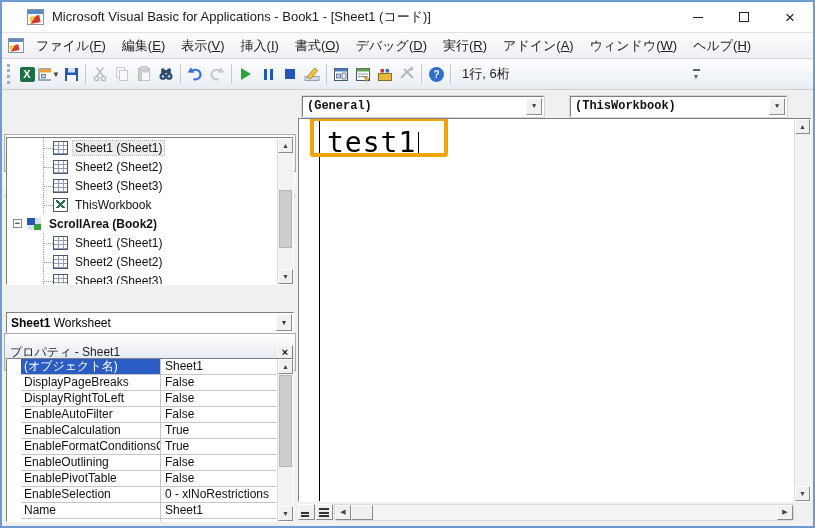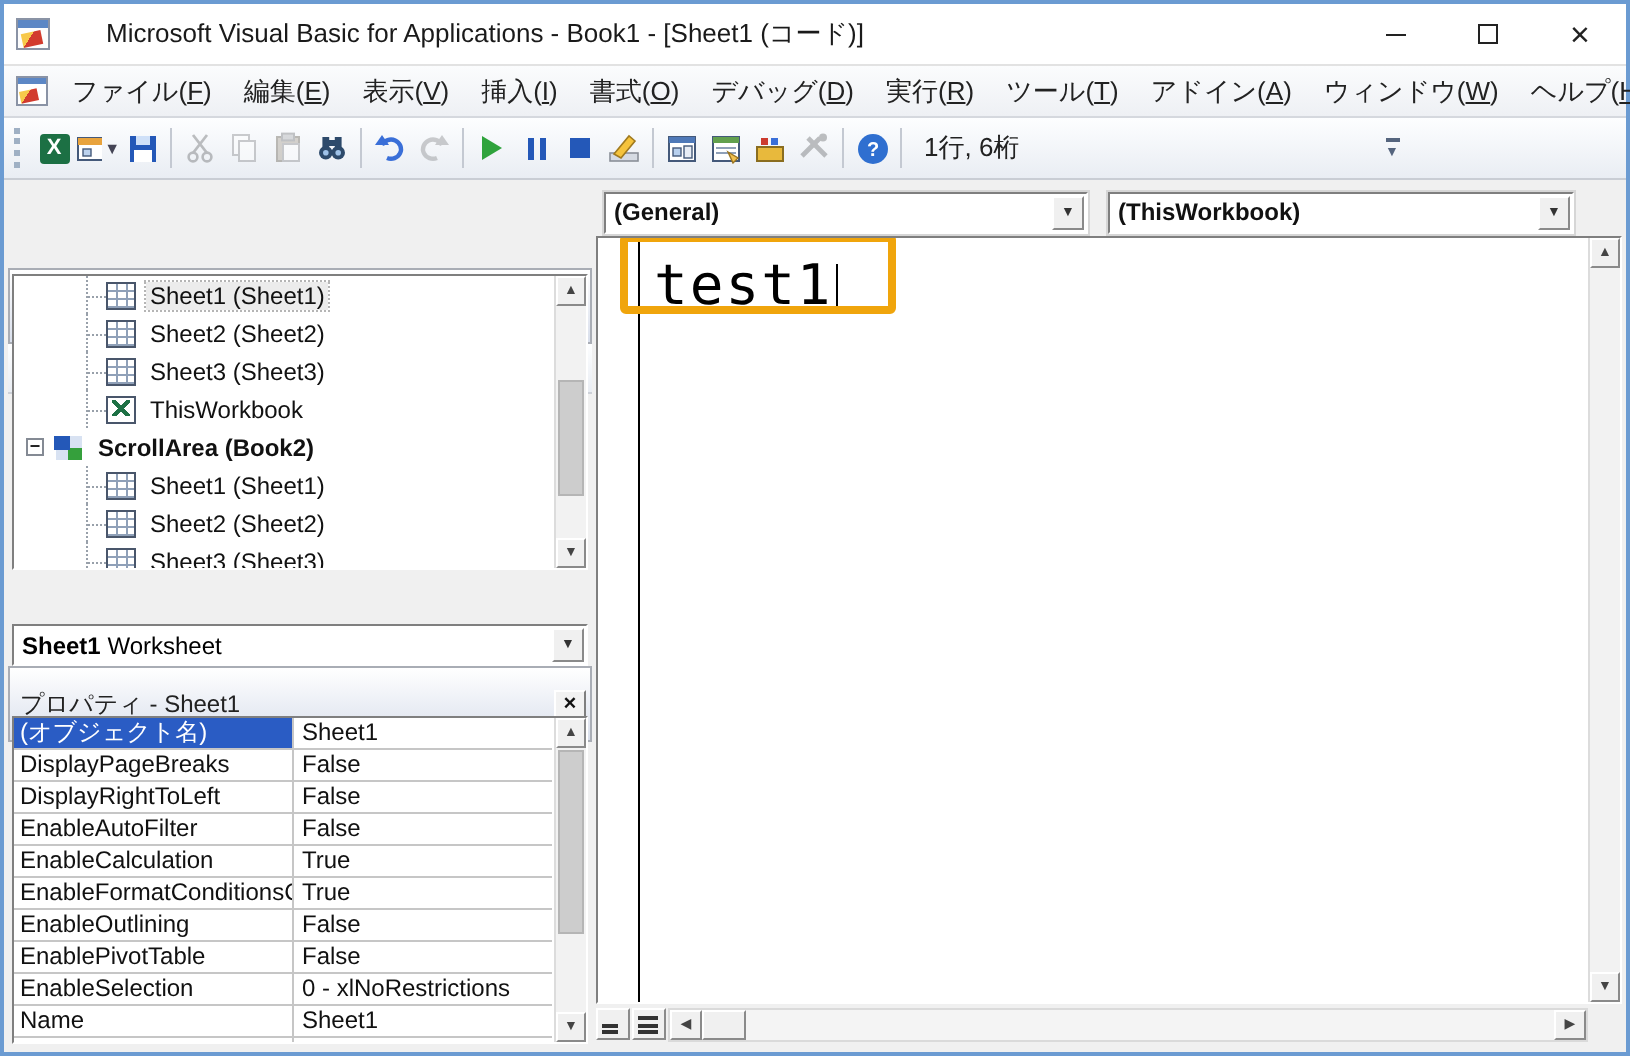--- a/index.html
+++ b/index.html
@@ -1,21 +1,21 @@
 <!DOCTYPE html>
 <html><head>
 <meta charset="utf-8">
 <style>
   * { margin:0; padding:0; box-sizing:border-box; }
   html,body { width:815px; height:528px; font-family:"Liberation Sans","DejaVu Sans",sans-serif; }
   body { position:relative; background:#e8e8e8; overflow:hidden; }
   .window { position:absolute; inset:0; border:2px solid #6b9bd2; background:#fff; }
 
   
-  .titlebar { position:absolute; top:0; left:0; right:0; height:30px; background:#fff; display:flex; align-items:center; padding-left:6px;gap:20px; }
+  .titlebar { position:absolute; top:0; left:0; right:0; height:30px; background:#fff; display:flex; align-items:center; padding-left:25px; }
   .app-icon { width:17px; height:16px; position:relative; background:#fdfdfd; border:1px solid #8a93a5; flex:0 0 auto; }
   .app-icon::before { content:""; position:absolute; top:0; left:0; right:0; height:4px; background:#5c87c5; }
   .app-icon::after { content:""; position:absolute; left:2px; bottom:1px; width:10px; height:7px; background:linear-gradient(135deg,#f7c84a 40%,#d23b2e 40%); transform:rotate(-12deg); }
   .title-text { margin-left:8px; font-size:13px; color:#1a1a1a; white-space:nowrap; }
   .win-controls { margin-left:auto; display:flex; height:100%; }
   .win-btn { width:46px; height:100%; display:flex; align-items:center; justify-content:center; color:#222; }
   .glyph-min { width:10px; height:1px; background:#222; }
   .glyph-max { width:10px; height:10px; border:1px solid #222; }
   .glyph-close { font-size:17px; font-weight:300; line-height:1; }
 
@@ -76,30 +76,30 @@
   .tlabel { padding:0 2px; }
 
   
   .props-panel { position:absolute; left:2px; top:199px; width:292px; bottom:2px; background:#f0f0f0; overflow:hidden; }
   .obj-combo { position:absolute; left:2px; right:2px; top:23px; height:21px; background:#fff; border:1px solid; border-color:#7f7f7f #fff #fff #7f7f7f; display:flex; align-items:center; font-size:12px; padding-left:4px; }
   .obj-combo .oname { font-weight:bold; }
   .combo-arrow { margin-left:auto; width:16px; height:17px; background:#f0f0f0; border:1px solid; border-color:#fff #8a8a8a #8a8a8a #fff; display:flex; align-items:center; justify-content:center; font-size:7px; color:#333; margin-right:1px; }
   .ptabs { position:absolute; left:4px; top:48px; height:21px; display:flex; align-items:flex-end; font-size:12px; }
   .ptab { padding:2px 9px 3px; border:1px solid #8a8a8a; border-bottom:none; background:#f0f0f0; margin-right:2px; border-radius:2px 2px 0 0; }
   .ptab.active { position:relative; top:1px; padding-bottom:5px; border-color:#fff #7f7f7f transparent #fff; box-shadow:1px 0 0 #7f7f7f; z-index:2; }
-  .pgrid { position:absolute; left:2px; right:2px; top:69px; bottom:2px; background:#fff; border:1px solid; border-color:#7f7f7f #fff #fff #7f7f7f; overflow:hidden; }
+  .pgrid { position:absolute; left:2px; right:2px; top:69px; bottom:2px; background:#fff; border:1px solid; border-color:#7f7f7f #fff #fff #7f7f7f; overflow:hidden;padding-left:14px; }
   .pgrid-scroll { position:absolute; top:0; right:0; bottom:0; width:16px; background:#f2f2f2; border-left:1px solid #dcdcdc; }
   .prow { display:flex; height:16px; font-size:12px; line-height:15px; }
   .pname { width:140px; flex:0 0 auto; border-right:1px solid #c6c6c6; border-bottom:1px solid #c6c6c6; padding-left:3px; white-space:nowrap; overflow:hidden; color:#111; }
   .pname.psel { background:#2a5cc4; color:#fff; }
   .pval { flex:1; border-bottom:1px solid #c6c6c6; padding-left:4px; white-space:nowrap; overflow:hidden; color:#111; }
 
   
   .code-window { position:absolute; left:296px; top:2px; right:2px; bottom:4px; background:#f0f0f0; }
-  .combo-row { position:absolute; top:0; left:2px; right:0; height:26px; display:flex; align-items:center; gap:10px; padding:2px 2px 0 2px; }
+  .combo-row { position:absolute; top:0; left:2px; right:0; height:26px; display:flex; align-items:center; gap:26px; padding:2px 2px 0 2px;font-family:Liberation Mono, monospace; }
   .code-combo { height:21px; background:#fff; border:1px solid; border-color:#7f7f7f #fff #fff #7f7f7f; outline:1px solid #d6d6d6; display:flex; align-items:center; font-size:12px; font-weight:bold; padding-left:4px; color:#111; }
   .code-combo.general { width:242px; }
   .code-combo.decl { flex:1; margin-right:22px; }
   .code-area { position:absolute; left:0; right:0; top:26px; bottom:20px; background:#fff; border:1px solid; border-color:#7f7f7f transparent transparent #7f7f7f; overflow:hidden; }
   .margin-line { position:absolute; left:20px; top:0; bottom:0; width:1px; background:#000; }
   .code-text { position:absolute; left:28px; top:7px; font-family:"DejaVu Sans Mono","Liberation Mono",monospace; font-size:28px; color:#000; letter-spacing:1px; }
   .caret { display:inline-block; width:1px; height:24px; background:#000; vertical-align:-4px; margin-left:2px; }
   .annotation { position:absolute; left:11px; top:-2px; width:138px; height:40px; border:4px solid #f0a50c; border-radius:3px; pointer-events:none; }
   .code-vscroll { position:absolute; top:0; right:0; bottom:0; width:16px; background:#f2f2f2; border-left:1px solid #dcdcdc; }
   .code-bottom { position:absolute; left:0; right:0; bottom:0; height:20px; display:flex; align-items:center; background:#f0f0f0; }
@@ -134,21 +134,20 @@
   <div class="menubar">
     <span class="mdi-doc-icon"></span>
     <span style="display:flex;">
         <span class="menu-item">ファイル(<u>F</u>)</span>
         <span class="menu-item">編集(<u>E</u>)</span>
         <span class="menu-item">表示(<u>V</u>)</span>
         <span class="menu-item">挿入(<u>I</u>)</span>
         <span class="menu-item">書式(<u>O</u>)</span>
         <span class="menu-item">デバッグ(<u>D</u>)</span>
         <span class="menu-item">実行(<u>R</u>)</span>
-        <span class="menu-item">ツール(<u>T</u>)</span>
         <span class="menu-item">アドイン(<u>A</u>)</span>
         <span class="menu-item">ウィンドウ(<u>W</u>)</span>
         <span class="menu-item">ヘルプ(<u>H</u>)</span>
       </span>
 
   </div>
 
   <div class="toolbar">
     <span class="grip"></span>
     <span class="tbtn">

